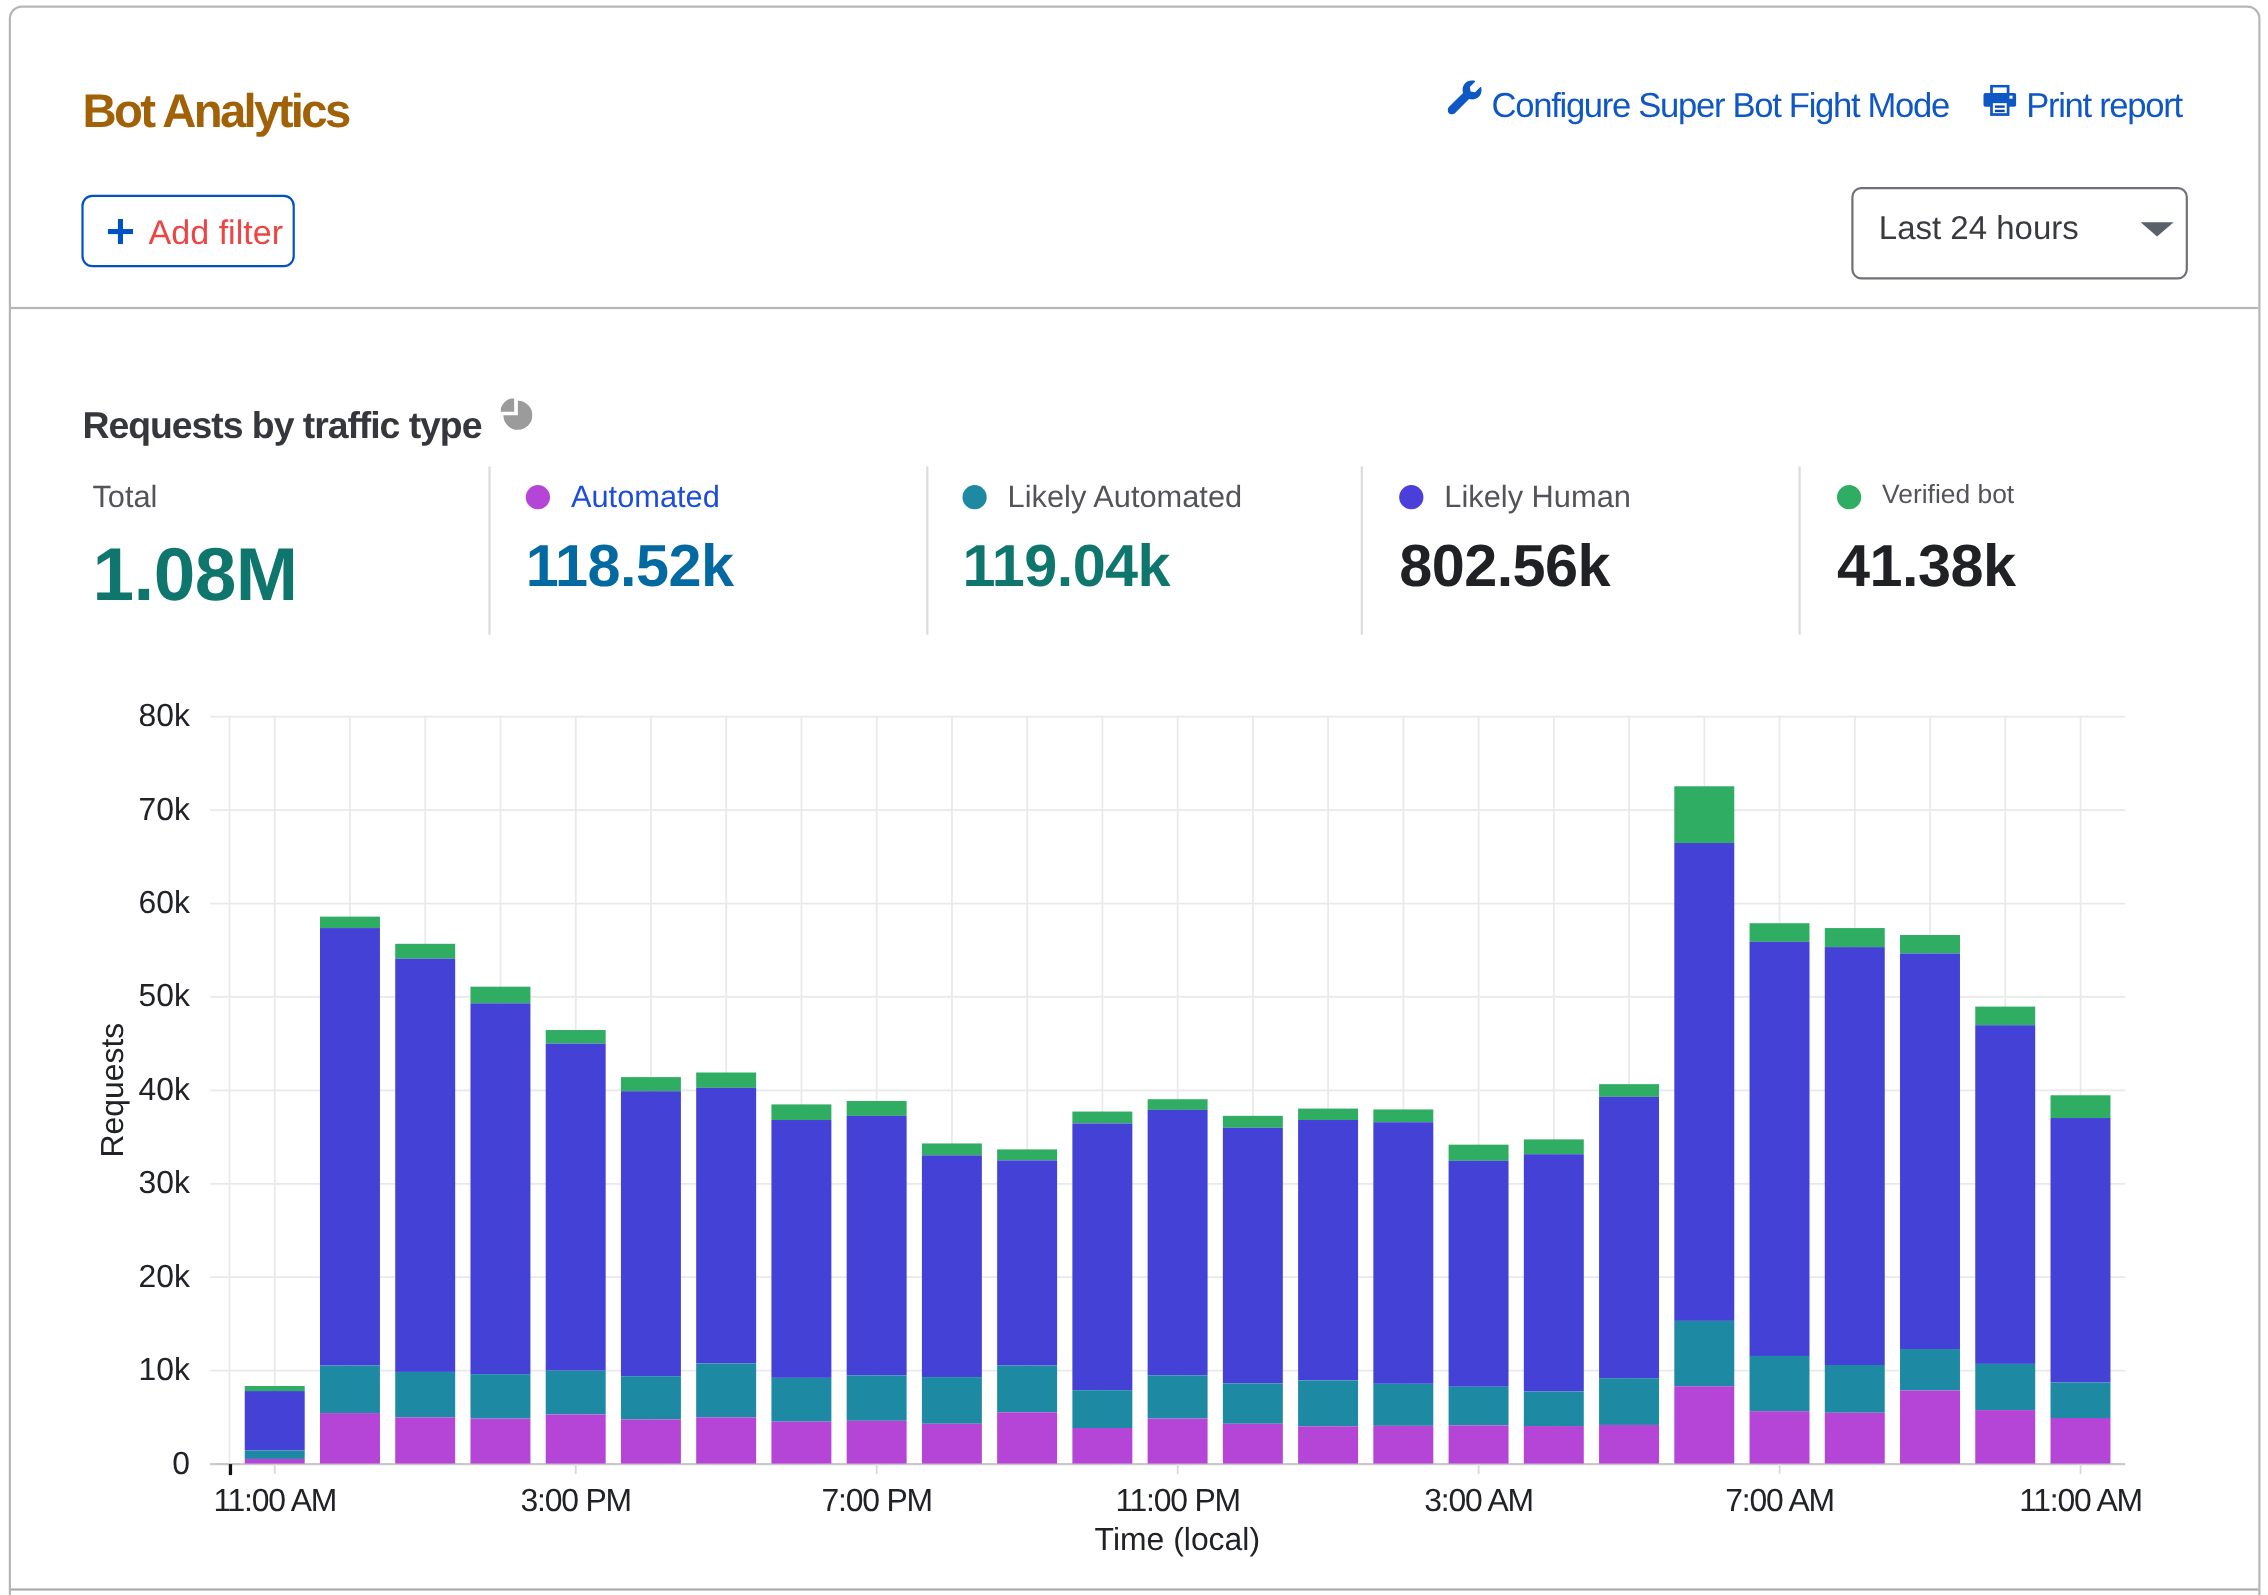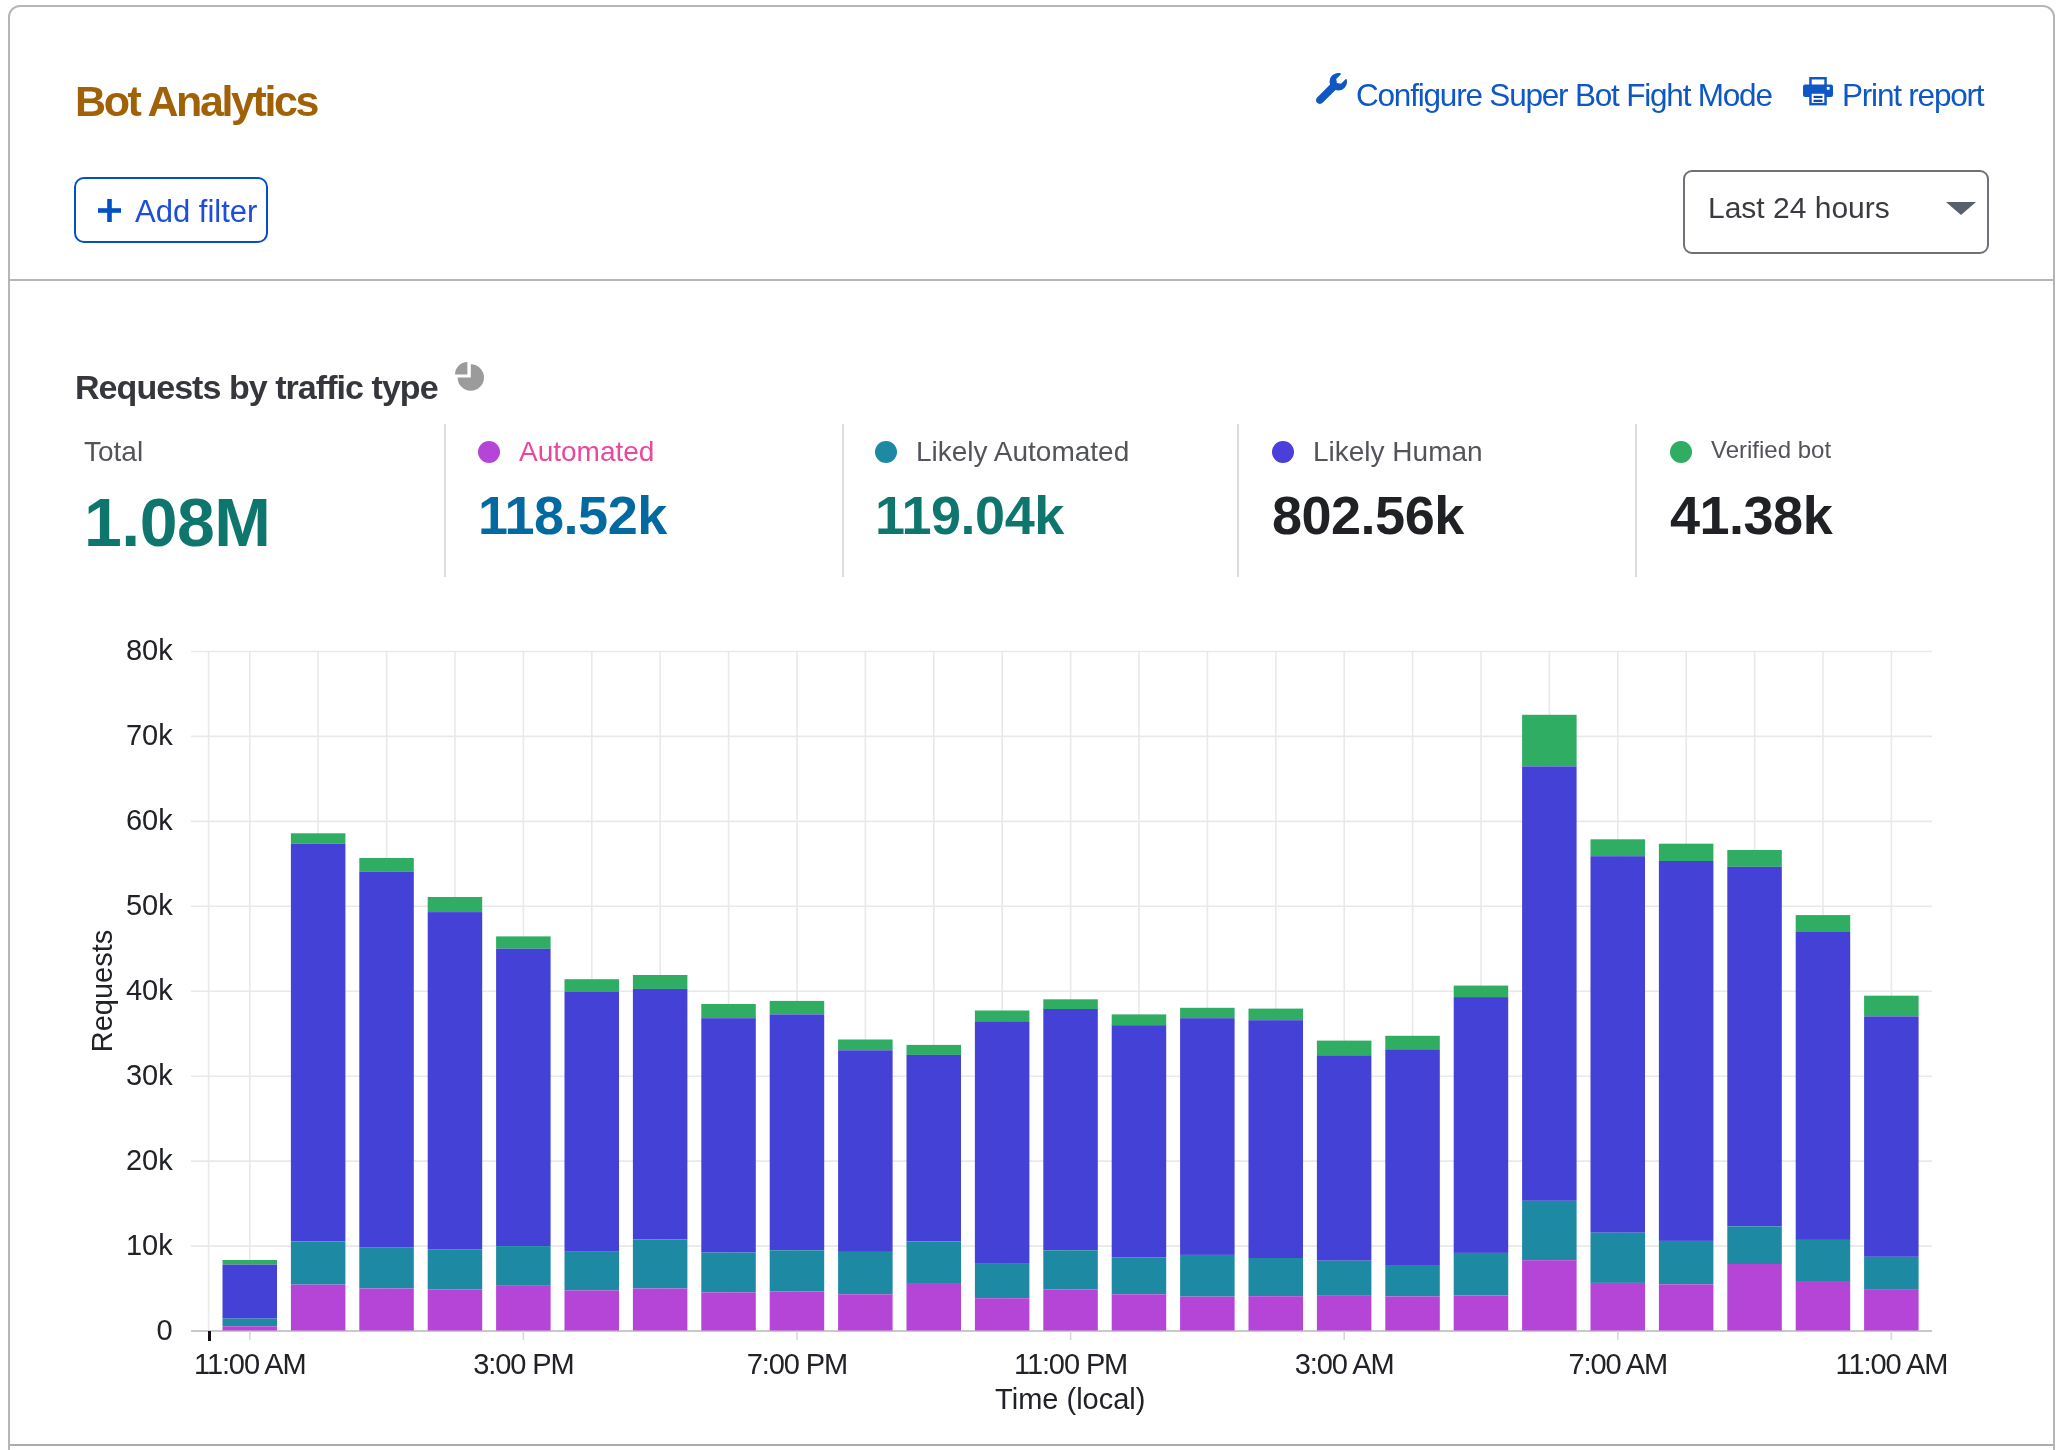--- a/index.html
+++ b/index.html
@@ -28,38 +28,38 @@
 <rect x="10.2" y="18.2" width="8.6" height="2.1" fill="#0d47a8"></rect>
 <rect x="10.2" y="22" width="8.6" height="2.1" fill="#0d47a8"></rect>
 </svg>
 <div class="abs" style="left:1842px;top:80.2px;font-size:31.5px;color:#0f57c4;line-height:1;letter-spacing:-1.2px">Print report</div>
 
 <div class="abs" style="left:74px;top:177px;width:194px;height:66px;border:2.5px solid #0051c3;border-radius:10px;background:#fff">
   <span style="position:absolute;left:22px;top:20px"><svg width="23" height="23" viewBox="0 0 23 23">
         <rect x="9.2" y="0" width="4.6" height="23" fill="#0051c3"></rect>
         <rect x="0" y="9.2" width="23" height="4.6" fill="#0051c3"></rect>
       </svg></span>
-  <span style="position:absolute;left:59px;top:17px;font-size:31px;color:#1d4ed8;line-height:1">Add filter</span>
+  <span style="position:absolute;left:59px;top:17px;font-size:31px;color:#ef4444;line-height:1">Add filter</span>
 </div>
 
 <div class="abs" style="left:1683px;top:170px;width:306px;height:84px;border:2px solid #70707a;border-radius:9px;background:#fff">
   <span style="position:absolute;left:23px;top:21px;font-size:30px;color:#3a3b40;line-height:1">Last 24 hours</span>
   <span style="position:absolute;left:261px;top:30px;width:0;height:0;border-left:15px solid transparent;border-right:15px solid transparent;border-top:13px solid #58606a"></span>
 </div>
 
 <div class="abs" style="left:75px;top:370px;font-size:34px;font-weight:bold;color:#36373c;line-height:1;letter-spacing:-0.95px">Requests by traffic type</div>
 <svg style="position:absolute;left:455px;top:362px" width="29" height="29" viewBox="0 0 29 29">
 <path fill="#9b9b9b" d="M15.8 2.3 A13.2 13.2 0 1 1 2.6 15.5 L15.8 15.5 Z"></path>
 <path fill="#9b9b9b" d="M12.4 12.4 L12.4 0 A12.4 12.4 0 0 0 0 12.4 Z"></path>
 </svg>
 
 <div style="position:absolute;left:84px;top:437.5px;font-size:28px;color:#53545a;line-height:1">Total</div>
 <div style="position:absolute;left:84px;top:488px;font-size:68px;font-weight:bold;color:#0f766e;line-height:1;letter-spacing:-0.5px">1.08M</div>
 <span style="position:absolute;left:478px;top:441px;width:22px;height:22px;border-radius:50%;background:#b445d6"></span>
-<div style="position:absolute;left:519px;top:437.5px;font-size:28px;color:#ec4899;line-height:1">Automated</div>
+<div style="position:absolute;left:519px;top:437.5px;font-size:28px;color:#1d4ed8;line-height:1">Automated</div>
 <div style="position:absolute;left:478px;top:488px;font-size:54px;font-weight:bold;color:#0369a1;line-height:1;letter-spacing:-0.5px">118.52k</div>
 <span style="position:absolute;left:875px;top:441px;width:22px;height:22px;border-radius:50%;background:#1e89a3"></span>
 <div style="position:absolute;left:916px;top:437.5px;font-size:28px;color:#53545a;line-height:1">Likely Automated</div>
 <div style="position:absolute;left:875px;top:488px;font-size:54px;font-weight:bold;color:#0f766e;line-height:1;letter-spacing:-0.5px">119.04k</div>
 <span style="position:absolute;left:1272px;top:441px;width:22px;height:22px;border-radius:50%;background:#4a3fdb"></span>
 <div style="position:absolute;left:1313px;top:437.5px;font-size:28px;color:#53545a;line-height:1">Likely Human</div>
 <div style="position:absolute;left:1272px;top:488px;font-size:54px;font-weight:bold;color:#202124;line-height:1;letter-spacing:-0.5px">802.56k</div>
 <span style="position:absolute;left:1670px;top:441px;width:22px;height:22px;border-radius:50%;background:#2fad62"></span>
 <div style="position:absolute;left:1711px;top:437.5px;font-size:24px;color:#53545a;line-height:1">Verified bot</div>
 <div style="position:absolute;left:1670px;top:488px;font-size:54px;font-weight:bold;color:#202124;line-height:1;letter-spacing:-0.5px">41.38k</div>

